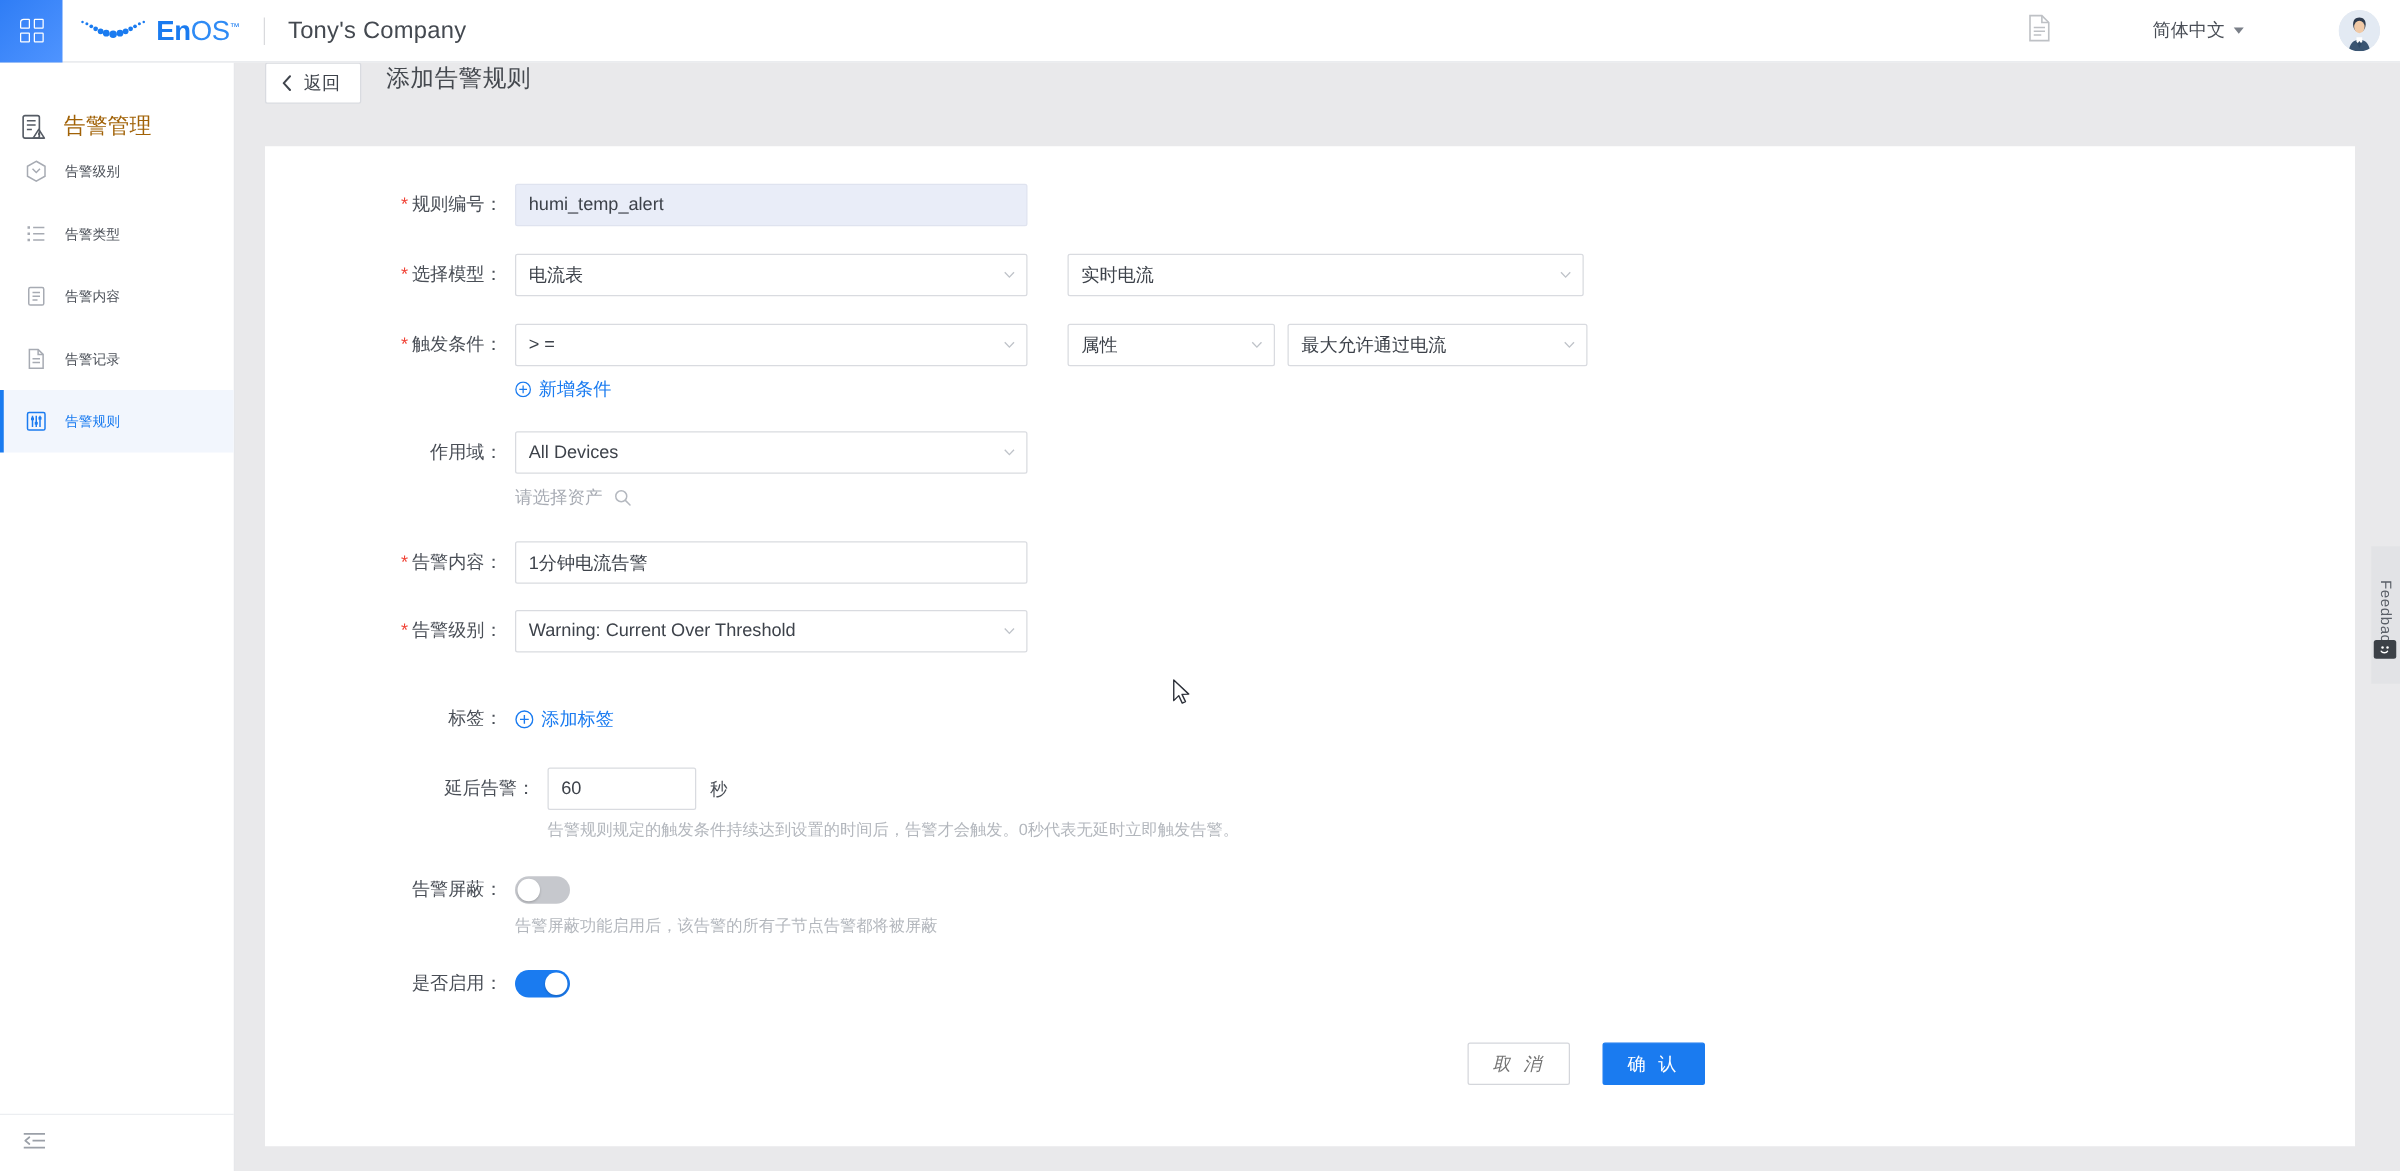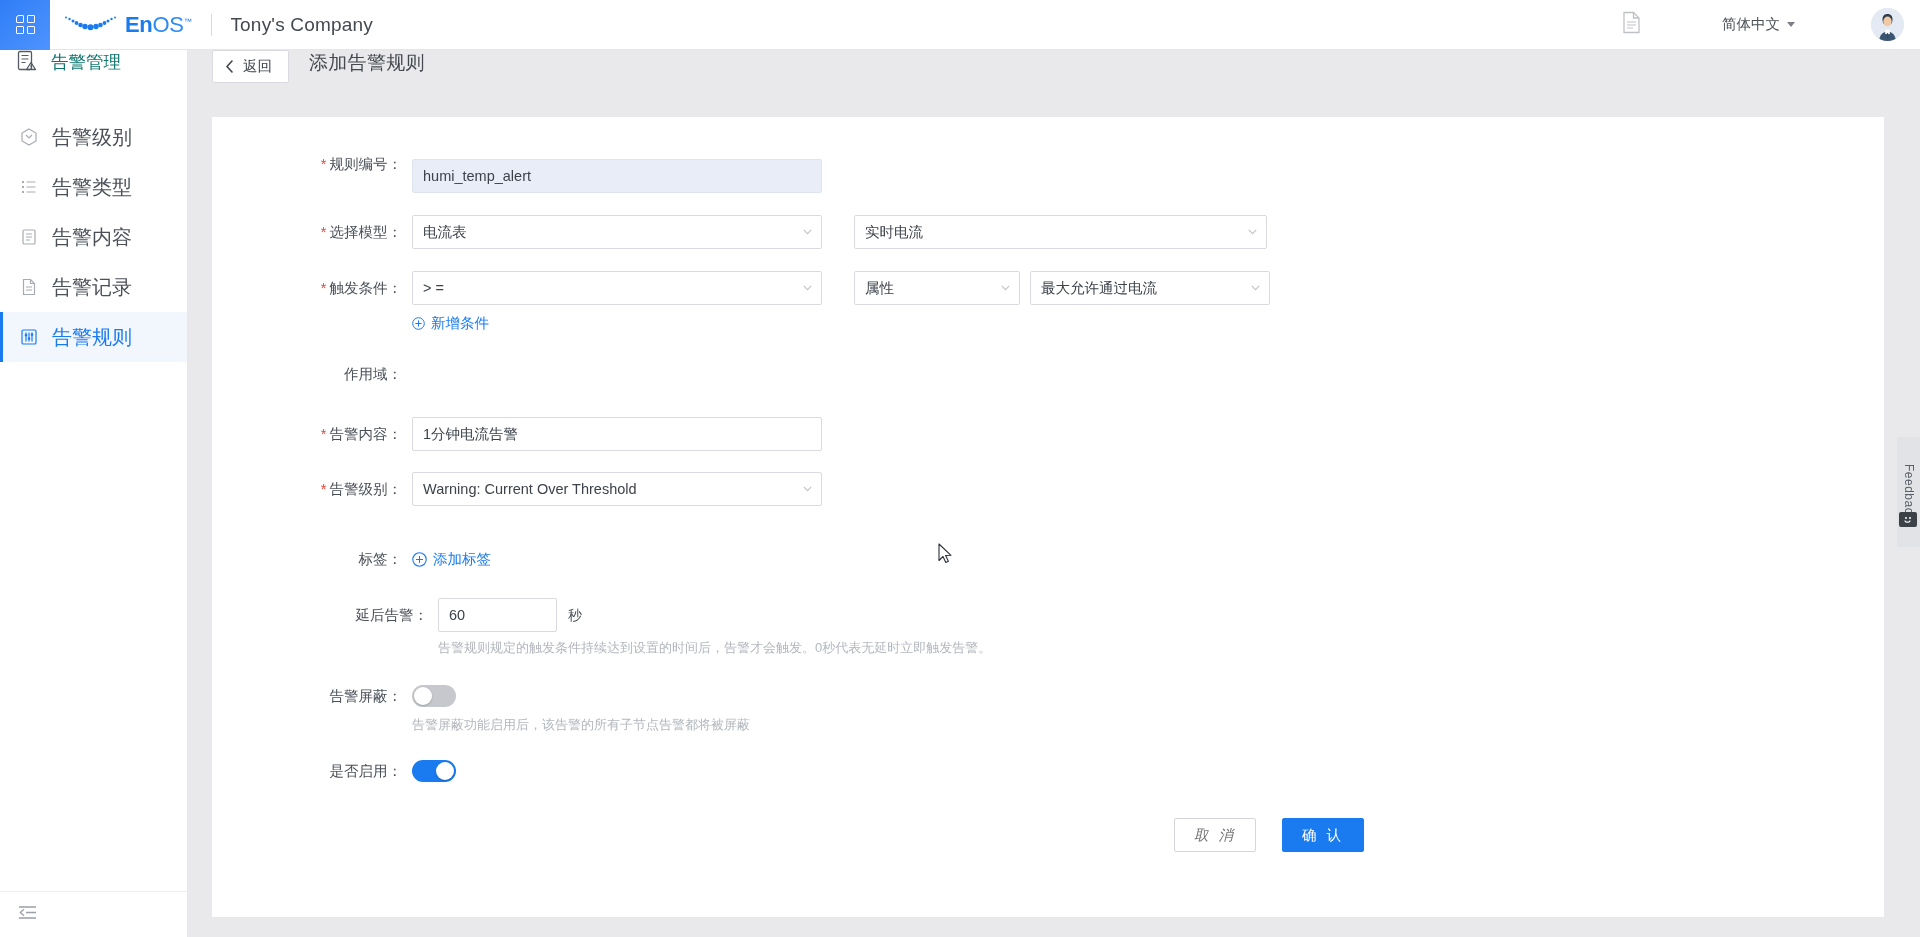--- a/index.html
+++ b/index.html
@@ -66,27 +66,27 @@
     display: block; position: relative;
   }
 
   
   .sidebar {
     position: absolute; top: 50px; left: 0; width: 188px; height: 887px;
     background: #fff; border-right: 1px solid #e6e7ea;
     z-index: 20;
   }
   .side-title {
-    display: flex; align-items: flex-start; height: 62px;
-    padding-left: 16px; font-size: 17.5px; color: #0f766e;
+    display: flex; align-items: flex-end; height: 62px;
+    padding-left: 16px; font-size: 17.5px; color: #a16207;
   }
   .side-title .ico { margin-right: 14px; display: flex; }
   .side-item {
     display: flex; align-items: center; height: 50px;
-    padding-left: 19px; font-size: 20px; color: #4b5058;
+    padding-left: 19px; font-size: 11px; color: #4b5058;
     cursor: pointer; position: relative;
   }
   .side-item .ico { margin-right: 14px; display: flex; width: 19px; justify-content: center; }
   .side-item.active {
     background: #f2f6fd; color: #1a7bf0; font-weight: 400;
   }
   .side-item.active::before {
     content: ""; position: absolute; left: 0; top: 0;
     width: 3px; height: 100%; background: #1a7bf0;
   }
@@ -136,21 +136,21 @@
   .fld { display: flex; align-items: flex-start; }
 
   .ctl {
     position: relative; height: 34px;
     border: 1px solid #d9dbe0; border-radius: 2px;
     background: #fff; font-size: 14.5px; color: #3d424a;
     display: flex; align-items: center; padding: 0 10px;
     cursor: pointer; user-select: none;
   }
   .ctl.input-like { cursor: text; }
-  .ctl.focused { background: #e9edf8; border-color: #dfe3ef; margin-top: 12px; }
+  .ctl.focused { background: #e9edf8; border-color: #dfe3ef; }
   .ctl .val { white-space: nowrap; overflow: hidden; text-overflow: ellipsis; }
   .ctl .arrow {
     position: absolute; right: 9px; top: 50%; margin-top: -3px;
     width: 9px; height: 6px;
   }
   .w-main { width: 410px; }
   .w-right { width: 413px; }
   .w-attr { width: 166px; }
   .w-prop { width: 240px; }
   .w-delay { width: 119px; }
@@ -437,20 +437,37 @@
                   <path d="M6.5 3.4v6.2M3.4 6.5h6.2" stroke="#1a7bf0" stroke-width="1"></path>
                 </svg>
               </span>
               <span>新增条件</span>
             </div>
           </div>
         </div>
 
         <div class="row" style="margin-top:24px;margin-bottom:0;">
           <div class="lbl"><span>作用域：</span></div>
+          <div class="fld" style="flex-direction:column;">
+            <div class="ctl w-main">
+              <span class="val">All Devices</span>
+              <svg class="arrow" viewBox="0 0 9 6">
+                <path d="M.8.8L4.5 4.7L8.2.8" fill="none" stroke="#bfc3c9" stroke-width="1.1"></path>
+              </svg>
+            </div>
+            <div class="asset-pick" style="margin-top:10px;">
+              <span>请选择资产</span>
+              <span class="mag">
+                <svg width="14" height="14" viewBox="0 0 14 14">
+                  <circle cx="6" cy="6" r="4.4" fill="none" stroke="#b4b8bf" stroke-width="1.2"></circle>
+                  <path d="M9.3 9.3L13 13" stroke="#b4b8bf" stroke-width="1.2" stroke-linecap="round"></path>
+                </svg>
+              </span>
+            </div>
+          </div>
         </div>
 
         <div class="row" style="margin-top:26px;margin-bottom:21px;">
           <div class="lbl"><span class="req">*</span><span>告警内容：</span></div>
           <div class="fld">
             <div class="ctl input-like w-main">
               <span class="val">1分钟电流告警</span>
             </div>
           </div>
         </div>

